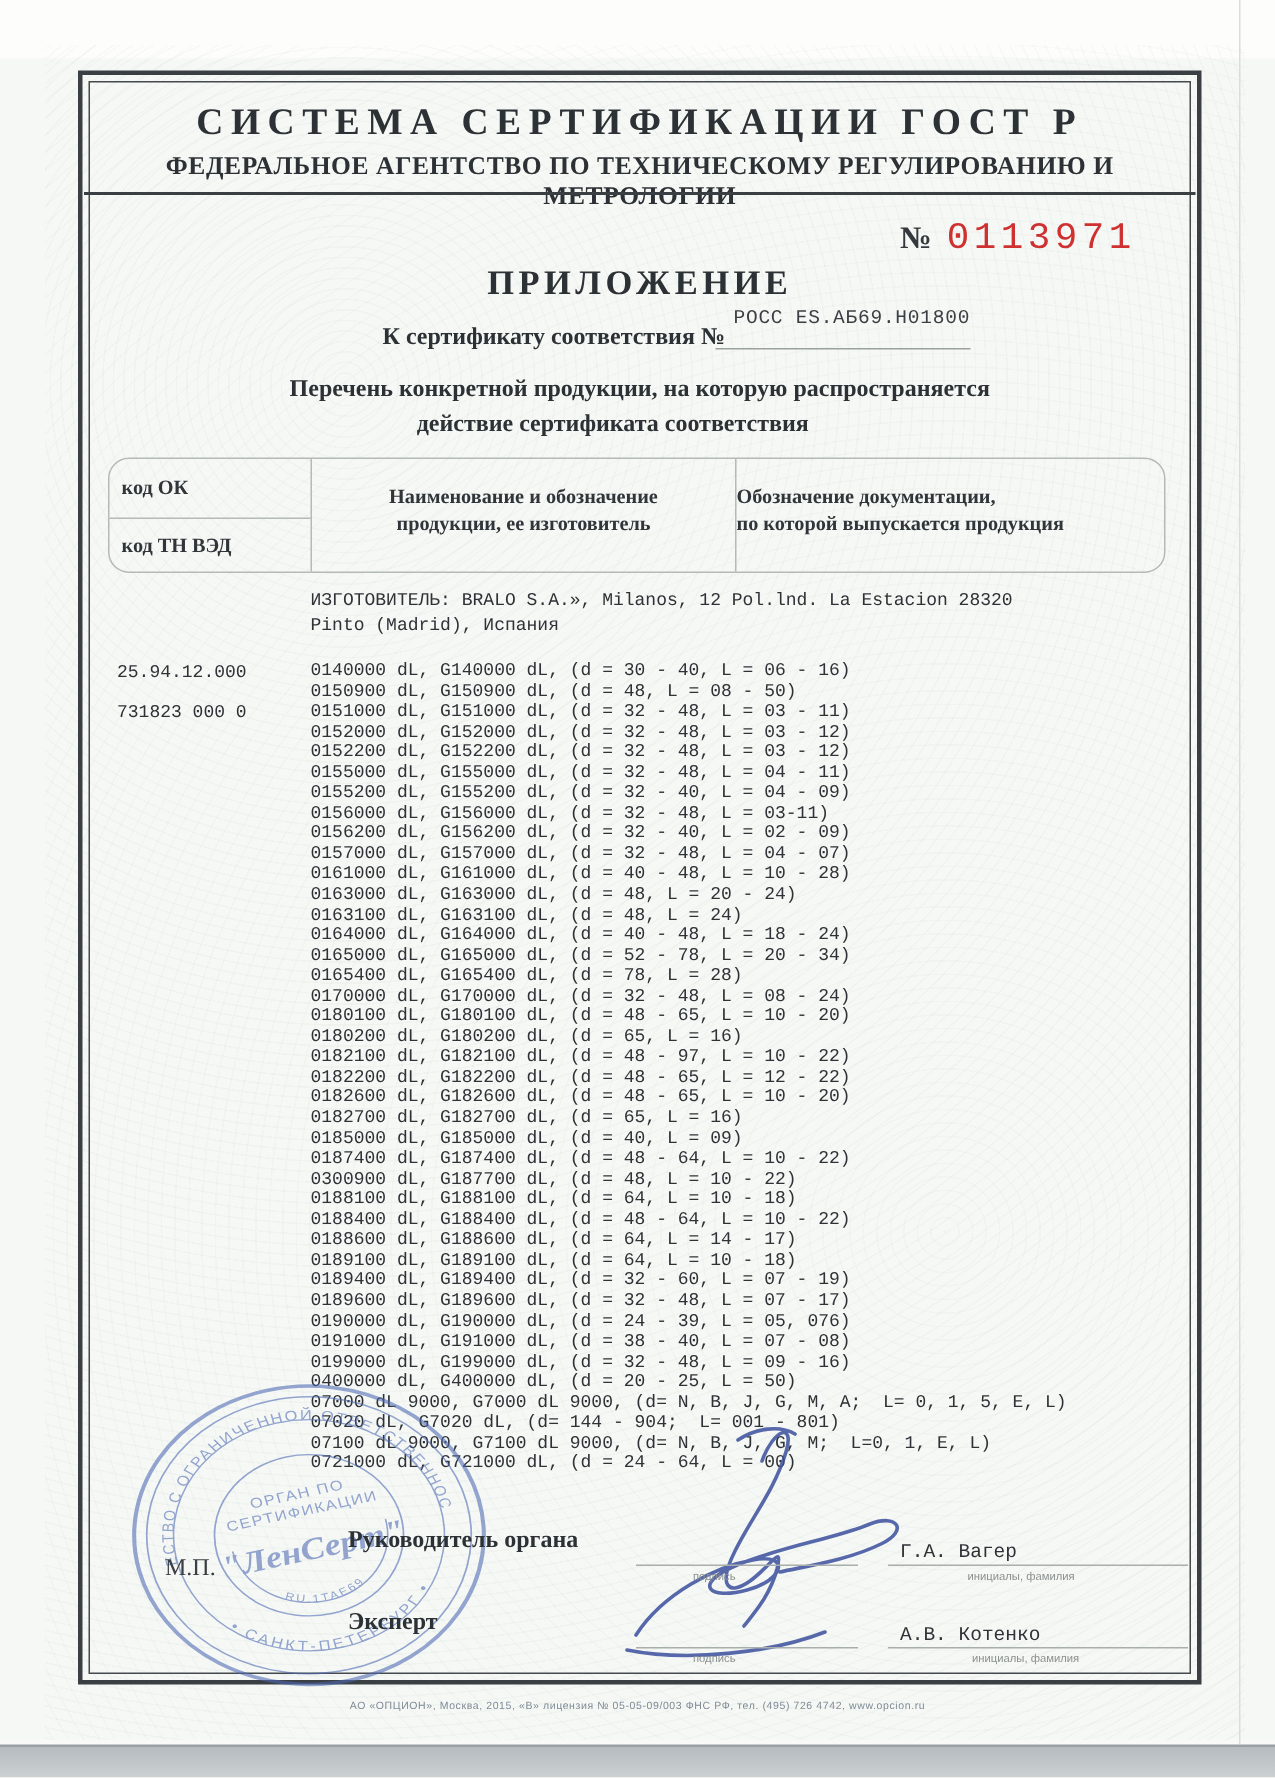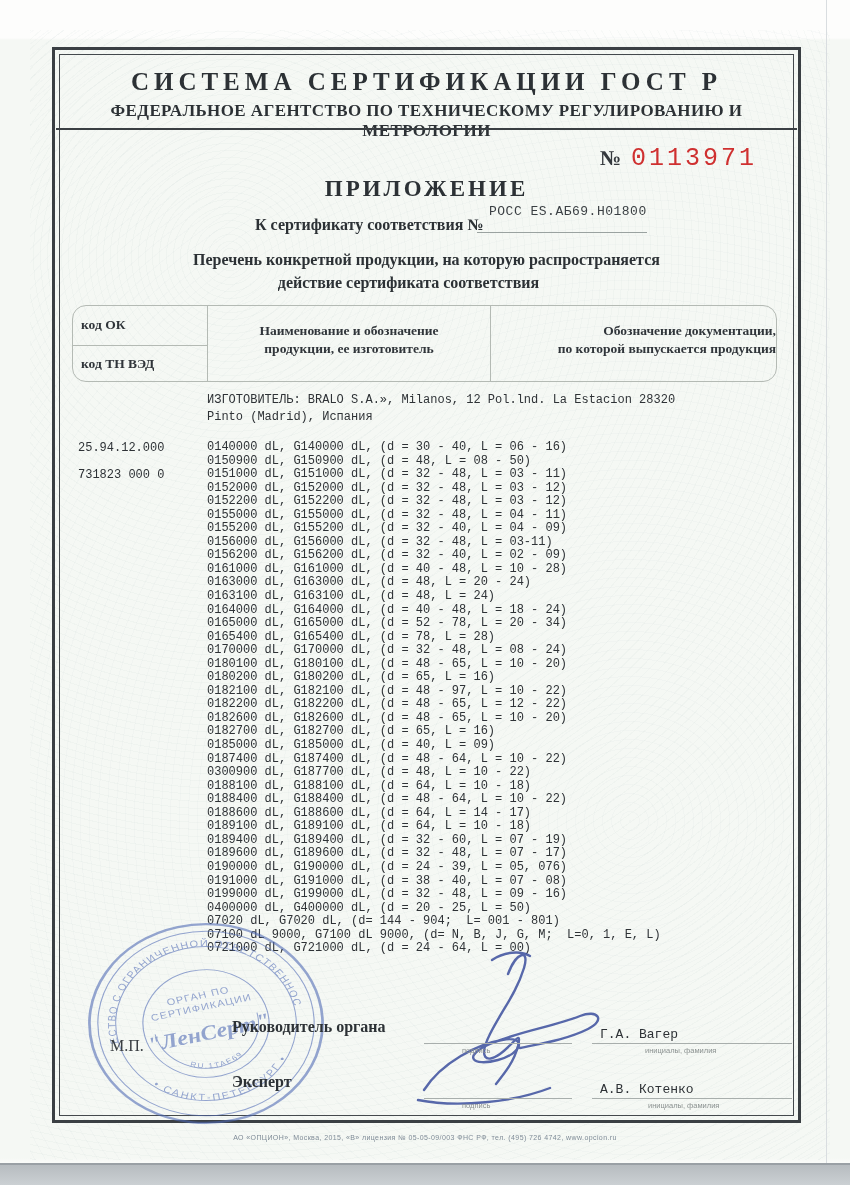--- a/index.html
+++ b/index.html
@@ -52,21 +52,21 @@
   .certificate-number-line{left:477px;top:232px;width:170px;height:1px;background:#9aa2a0;}
   .subtitle-1{left:59px;top:251px;width:735px;text-align:center;font-size:16px;font-weight:bold;color:#2c3135;}
   .subtitle-2{left:59px;top:274px;width:699px;text-align:center;font-size:16px;font-weight:bold;color:#2c3135;}
 
   
   .ptable{left:72px;top:305px;width:705px;height:77px;border:1px solid #b4bab4;box-sizing:border-box;display:flex;}
   .ptable .col1{width:135px;border-right:1px solid #b4bab4;box-sizing:border-box;display:flex;flex-direction:column;}
   .ptable .col1 .c1a{height:40px;border-bottom:1px solid #b4bab4;box-sizing:border-box;padding:10px 0 0 8px;}
   .ptable .col1 .c1b{flex:1;padding:9px 0 0 8px;}
   .ptable .col2{width:283px;border-right:1px solid #b4bab4;box-sizing:border-box;text-align:center;padding-top:16px;}
-  .ptable .col3{flex:1;text-align:right;padding-top:16px;}
+  .ptable .col3{flex:1;text-align:left;padding-top:16px;}
   .ptable{font-size:13.5px;font-weight:bold;color:#30353a;line-height:18px;border-radius:14px;}
 
   .mono{font-family:"Liberation Mono", monospace;font-size:12px;color:#2e3236;white-space:pre;}
   .manufacturer-1{left:207px;top:393px;}
   .manufacturer-2{left:207px;top:410px;}
   .code-ok-value{left:78px;top:441px;}
   .code-tnved-value{left:78px;top:468px;}
   .product-list{left:207px;top:441px;}
   .product-list div{font-family:"Liberation Mono", monospace;font-size:12px;color:#2e3236;white-space:pre;line-height:13.55px;height:13.55px;}
 
@@ -150,20 +150,21 @@
   <div class="abs product-list">
       <div>0140000 dL, G140000 dL, (d = 30 - 40, L = 06 - 16)</div>
       <div>0150900 dL, G150900 dL, (d = 48, L = 08 - 50)</div>
       <div>0151000 dL, G151000 dL, (d = 32 - 48, L = 03 - 11)</div>
       <div>0152000 dL, G152000 dL, (d = 32 - 48, L = 03 - 12)</div>
       <div>0152200 dL, G152200 dL, (d = 32 - 48, L = 03 - 12)</div>
       <div>0155000 dL, G155000 dL, (d = 32 - 48, L = 04 - 11)</div>
       <div>0155200 dL, G155200 dL, (d = 32 - 40, L = 04 - 09)</div>
       <div>0156000 dL, G156000 dL, (d = 32 - 48, L = 03-11)</div>
       <div>0156200 dL, G156200 dL, (d = 32 - 40, L = 02 - 09)</div>
+      <div>0157000 dL, G157000 dL, (d = 32 - 48, L = 04 - 07)</div>
       <div>0161000 dL, G161000 dL, (d = 40 - 48, L = 10 - 28)</div>
       <div>0163000 dL, G163000 dL, (d = 48, L = 20 - 24)</div>
       <div>0163100 dL, G163100 dL, (d = 48, L = 24)</div>
       <div>0164000 dL, G164000 dL, (d = 40 - 48, L = 18 - 24)</div>
       <div>0165000 dL, G165000 dL, (d = 52 - 78, L = 20 - 34)</div>
       <div>0165400 dL, G165400 dL, (d = 78, L = 28)</div>
       <div>0170000 dL, G170000 dL, (d = 32 - 48, L = 08 - 24)</div>
       <div>0180100 dL, G180100 dL, (d = 48 - 65, L = 10 - 20)</div>
       <div>0180200 dL, G180200 dL, (d = 65, L = 16)</div>
       <div>0182100 dL, G182100 dL, (d = 48 - 97, L = 10 - 22)</div>
@@ -176,20 +177,21 @@
       <div>0188100 dL, G188100 dL, (d = 64, L = 10 - 18)</div>
       <div>0188400 dL, G188400 dL, (d = 48 - 64, L = 10 - 22)</div>
       <div>0188600 dL, G188600 dL, (d = 64, L = 14 - 17)</div>
       <div>0189100 dL, G189100 dL, (d = 64, L = 10 - 18)</div>
       <div>0189400 dL, G189400 dL, (d = 32 - 60, L = 07 - 19)</div>
       <div>0189600 dL, G189600 dL, (d = 32 - 48, L = 07 - 17)</div>
       <div>0190000 dL, G190000 dL, (d = 24 - 39, L = 05, 076)</div>
       <div>0191000 dL, G191000 dL, (d = 38 - 40, L = 07 - 08)</div>
       <div>0199000 dL, G199000 dL, (d = 32 - 48, L = 09 - 16)</div>
       <div>0400000 dL, G400000 dL, (d = 20 - 25, L = 50)</div>
+      <div>07000 dL 9000, G7000 dL 9000, (d= N, B, J, G, M, A;  L= 0, 1, 5, E, L)</div>
       <div>07020 dL, G7020 dL, (d= 144 - 904;  L= 001 - 801)</div>
       <div>07100 dL 9000, G7100 dL 9000, (d= N, B, J, G, M;  L=0, 1, E, L)</div>
       <div>0721000 dL, G721000 dL, (d = 24 - 64, L = 00)</div>
     </div>
 
   <svg class="abs stamp-svg" viewBox="0 0 240 240" preserveAspectRatio="none">
     <g fill="none" stroke="#4d68b4" transform="rotate(-14 120 120)">
       <circle cx="120" cy="120" r="111" stroke-width="2.6"></circle>
       <circle cx="120" cy="120" r="103" stroke-width="1.1"></circle>
       <circle cx="120" cy="120" r="60" stroke-width="1.1"></circle>

